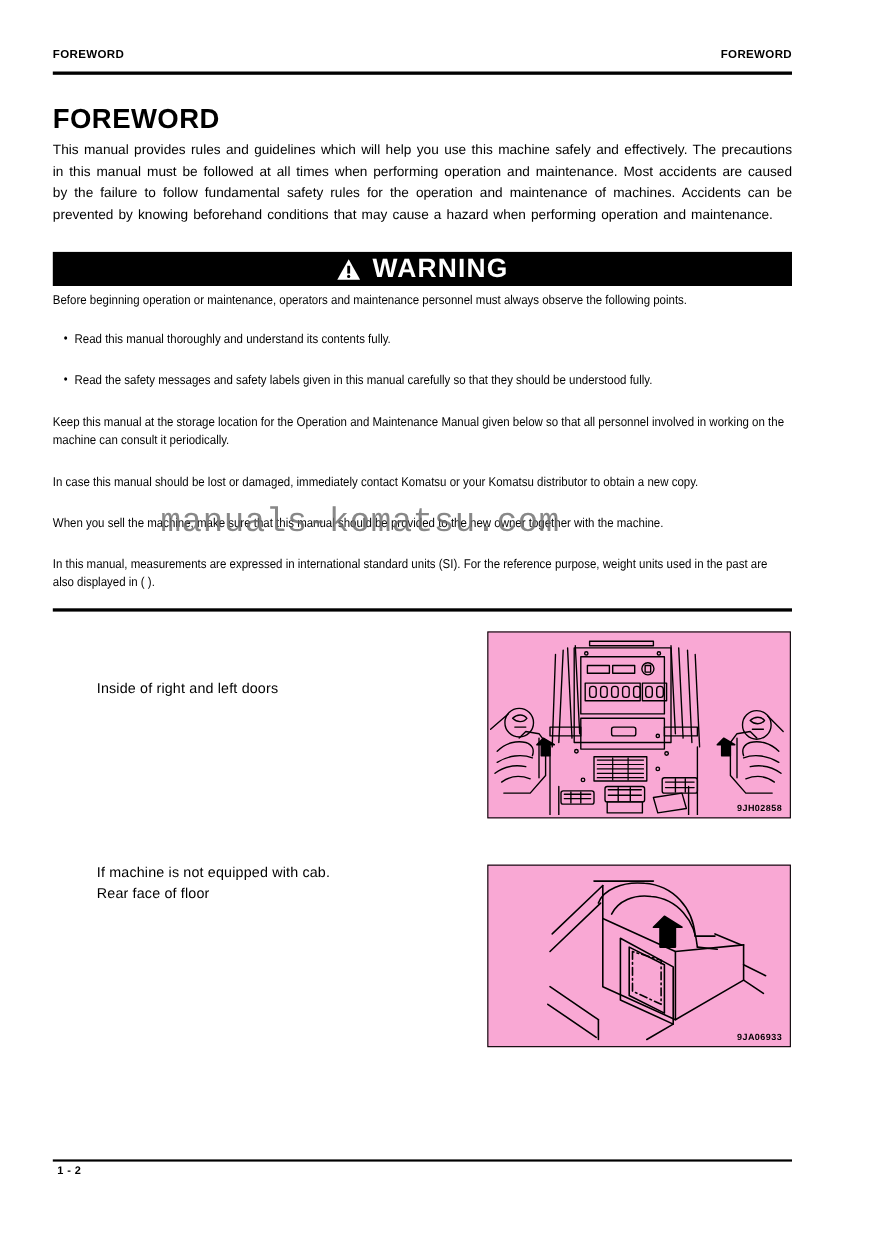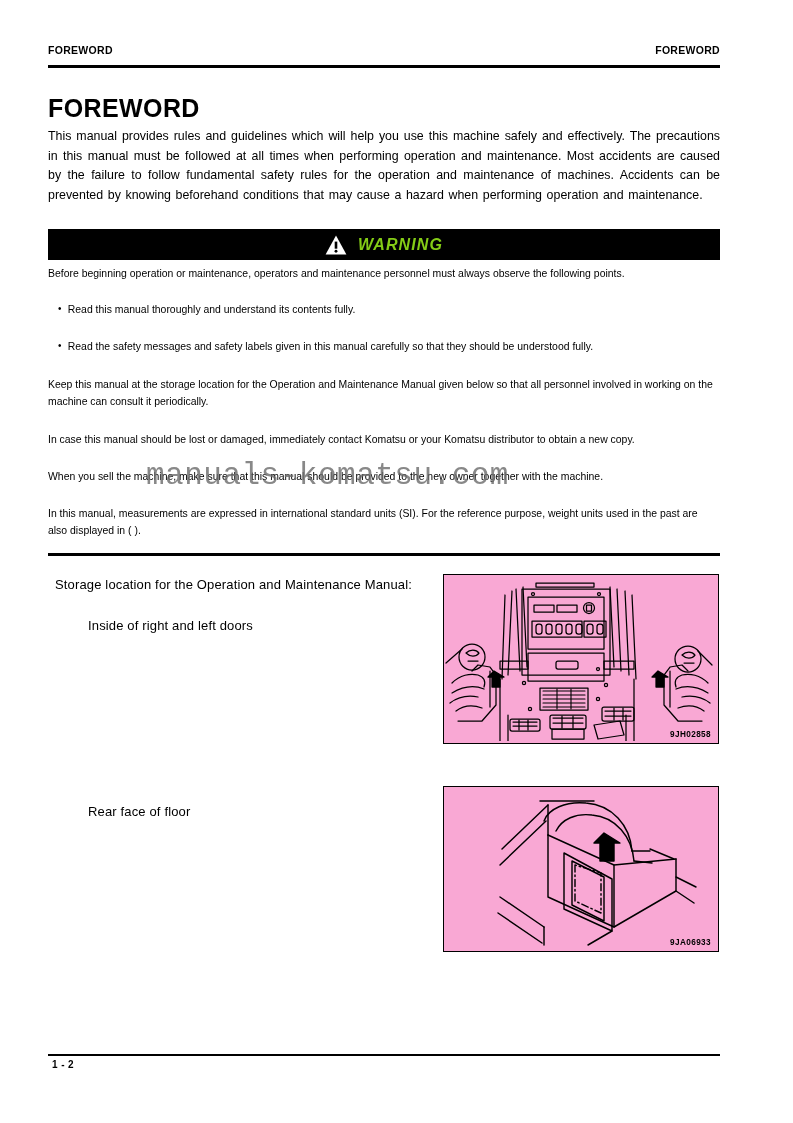--- a/index.html
+++ b/index.html
@@ -85,26 +85,25 @@
     align-items: center;
     justify-content: center;
     gap: 11px;
   }
   .warn-tri {
     display: block;
     width: 22px;
     height: 20px;
   }
   .warning-label {
-    color: #84cc16;
-    font-size: 16px;
+    color: #ffffff;
+    font-size: 24px;
     font-weight: bold;
     letter-spacing: 1.1px;
     line-height: 1;
-    font-style: italic;
   }
 
   
   .cbody {
     position: absolute;
     left: 48px;
     width: 672px;
     font-size: 11.6px;
     line-height: 17px;
     font-stretch: condensed;
@@ -246,22 +245,22 @@
 
   <div class="cbody squeeze" style="top:375px;">Keep this manual at the storage location for the Operation and Maintenance Manual given below so that all personnel involved in working on the machine can consult it periodically.</div>
   <div class="cbody squeeze" style="top:430px;">In case this manual should be lost or damaged, immediately contact Komatsu or your Komatsu distributor to obtain a new copy.</div>
   <div class="cbody squeeze" style="top:467px;">When you sell the machine, make sure that this manual should be provided to the new owner together with the machine.</div>
   <div class="cbody squeeze" style="top:504px;">In this manual, measurements are expressed in international standard units (SI). For the reference purpose, weight units used in the past are also displayed in ( ).</div>
 
   <div class="watermark">manuals-komatsu.com</div>
 
   <div class="rule-mid"></div>
 
-  <div class="storage-lead">Storage location for the Operation and Maintenance Manual:</div>
   <div class="storage-sub" style="top:616px;">Inside of right and left doors</div>
+  <div class="storage-sub" style="top:783px;">If machine is not equipped with cab.</div>
   <div class="storage-sub" style="top:802px;">Rear face of floor</div>
 
   <div class="figure-box" style="left:443px; top:574px; width:274px; height:168px;">
     <svg width="272" height="166" viewBox="0 0 272 166">
       <g fill="none" stroke="#000" stroke-width="1.25" stroke-linejoin="round" stroke-linecap="round">
 
         <rect x="92" y="8" width="58" height="4"></rect>
 
         <path d="M72 14 L76 96 M79 12 L83 92"></path>
         <path d="M68 16 L64 100 M61 20 L58 104"></path>

